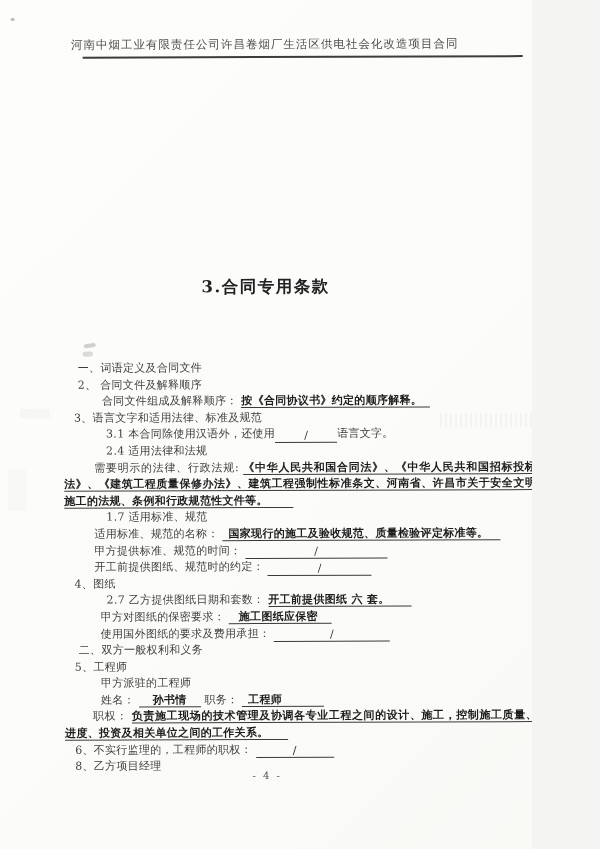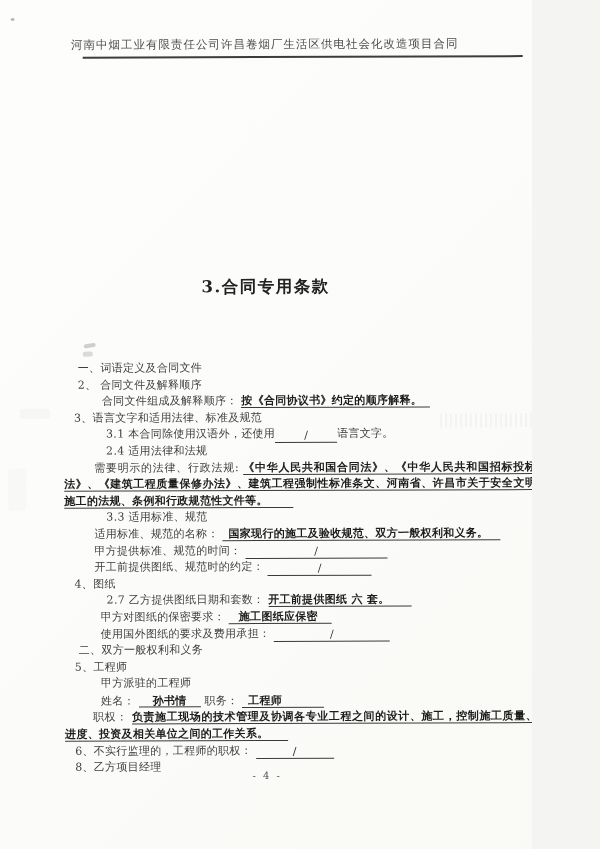--- a/index.html
+++ b/index.html
@@ -79,32 +79,32 @@
     <h1 class="doc-title">3.合同专用条款</h1>
 
     <div class="body-block" id="body-lines">
         <div class="line" style="margin-left: 14px;"><span class="seg-plain">一、词语定义及合同文件</span></div>
         <div class="line" style="margin-left: 14px;"><span class="seg-plain">2、 合同文件及解释顺序</span></div>
         <div class="line" style="margin-left: 38px;"><span class="seg-plain">合同文件组成及解释顺序： </span><span class="seg-fill" style="padding-right: 8px;">按《合同协议书》约定的顺序解释。</span></div>
         <div class="line" style="margin-left: 10px;"><span class="seg-plain">3、语言文字和适用法律、标准及规范</span></div>
         <div class="line" style="margin-left: 42px;"><span class="seg-plain">3.1 本合同除使用汉语外，还使用</span><span class="seg-blank" style="min-width: 62px;">/</span><span class="seg-plain">语言文字。</span></div>
         <div class="line" style="margin-left: 42px;"><span class="seg-plain">2.4 适用法律和法规</span></div>
         <div class="line para" style="text-indent: 30px;"><span class="seg-plain">需要明示的法律、行政法规: </span><span class="seg-fill" style="padding-right: 26px;">《中华人民共和国合同法》、《中华人民共和国招标投标法》、《建筑工程质量保修办法》、建筑工程强制性标准条文、河南省、许昌市关于安全文明施工的法规、条例和行政规范性文件等。</span></div>
-        <div class="line" style="margin-left: 42px;"><span class="seg-plain">3.3 适用标准、规范</span></div>
-        <div class="line" style="margin-left: 30px;"><span class="seg-plain">适用标准、规范的名称： </span><span class="seg-fill" style="padding-left: 6px; padding-right: 12px;">国家现行的施工及验收规范、双方一般权利和义务。</span></div>
+        <div class="line" style="margin-left: 42px;"><span class="seg-plain">1.7 适用标准、规范</span></div>
+        <div class="line" style="margin-left: 30px;"><span class="seg-plain">适用标准、规范的名称： </span><span class="seg-fill" style="padding-left: 6px; padding-right: 12px;">国家现行的施工及验收规范、质量检验评定标准等。</span></div>
         <div class="line" style="margin-left: 30px;"><span class="seg-plain">甲方提供标准、规范的时间： </span><span class="seg-blank" style="min-width: 142px;">/</span></div>
         <div class="line" style="margin-left: 30px;"><span class="seg-plain">开工前提供图纸、规范时的约定： </span><span class="seg-blank" style="min-width: 104px;">/</span></div>
         <div class="line" style="margin-left: 10px;"><span class="seg-plain">4、图纸</span></div>
         <div class="line" style="margin-left: 42px;"><span class="seg-plain">2.7 乙方提供图纸日期和套数： </span><span class="seg-fill" style="padding-right: 22px;">开工前提供图纸 六 套。</span></div>
         <div class="line" style="margin-left: 36px;"><span class="seg-plain">甲方对图纸的保密要求： </span><span class="seg-fill" style="padding-left: 10px; padding-right: 14px;">施工图纸应保密</span></div>
         <div class="line" style="margin-left: 36px;"><span class="seg-plain">使用国外图纸的要求及费用承担： </span><span class="seg-blank" style="min-width: 116px;">/</span></div>
         <div class="line" style="margin-left: 14px;"><span class="seg-plain">二、双方一般权利和义务</span></div>
         <div class="line" style="margin-left: 10px;"><span class="seg-plain">5、工程师</span></div>
         <div class="line" style="margin-left: 36px;"><span class="seg-plain">甲方派驻的工程师</span></div>
-        <div class="line" style="margin-left: 36px;"><span class="seg-plain">姓名： </span><span class="seg-fill" style="padding-left: 14px; padding-right: 14px; font-family: Liberation Serif, serif;">孙书情</span><span class="seg-plain"> 职务： </span><span class="seg-fill" style="padding-left: 6px; padding-right: 42px; text-align: center;">工程师</span></div>
+        <div class="line" style="margin-left: 36px;"><span class="seg-plain">姓名： </span><span class="seg-fill" style="padding-left: 14px; padding-right: 14px;">孙书情</span><span class="seg-plain"> 职务： </span><span class="seg-fill" style="padding-left: 6px; padding-right: 42px; text-align: center;">工程师</span></div>
         <div class="line para" style="text-indent: 28px;"><span class="seg-plain">职权： </span><span class="seg-fill" style="padding-right: 20px;">负责施工现场的技术管理及协调各专业工程之间的设计、施工，控制施工质量、进度、投资及相关单位之间的工作关系。</span></div>
         <div class="line" style="margin-left: 10px;"><span class="seg-plain">6、不实行监理的，工程师的职权： </span><span class="seg-blank" style="min-width: 78px;">/</span></div>
         <div class="line" style="margin-left: 10px;"><span class="seg-plain">8、乙方项目经理</span></div>
       </div>
 
     <div class="page-number">- 4 -</div>
 
     <div class="artifact a-dot"></div>
     <div class="artifact a-smudge1"></div>
     <div class="artifact a-smudge2"></div>

